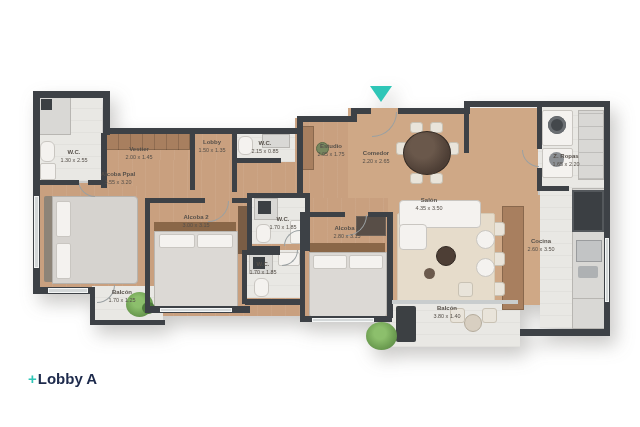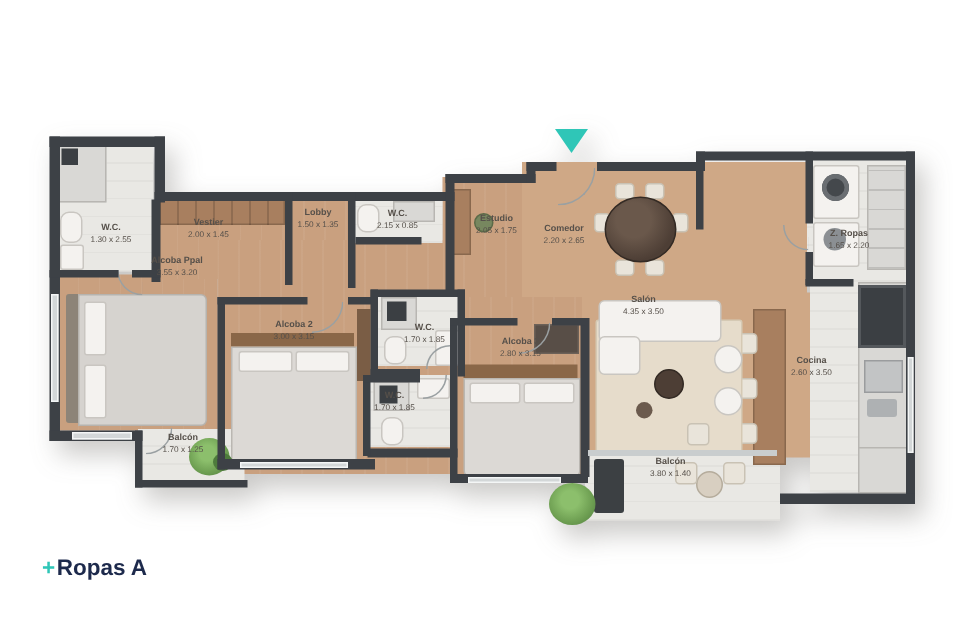--- a/index.html
+++ b/index.html
@@ -264,15 +264,15 @@
   </div>
   <div class="lb" style="left:447px;top:305px">
     <span class="rn">Balcón</span>
     <span class="rd">3.80 x 1.40</span>
   </div>
 
   <div id="entry-tri"></div>
  </div>
 
  <div id="title">
-   <span class="plus">+</span><span>Ropas A</span>
+   <span class="plus">+</span><span>Lobby A</span>
  </div>
 </div>
 
 </body></html>

